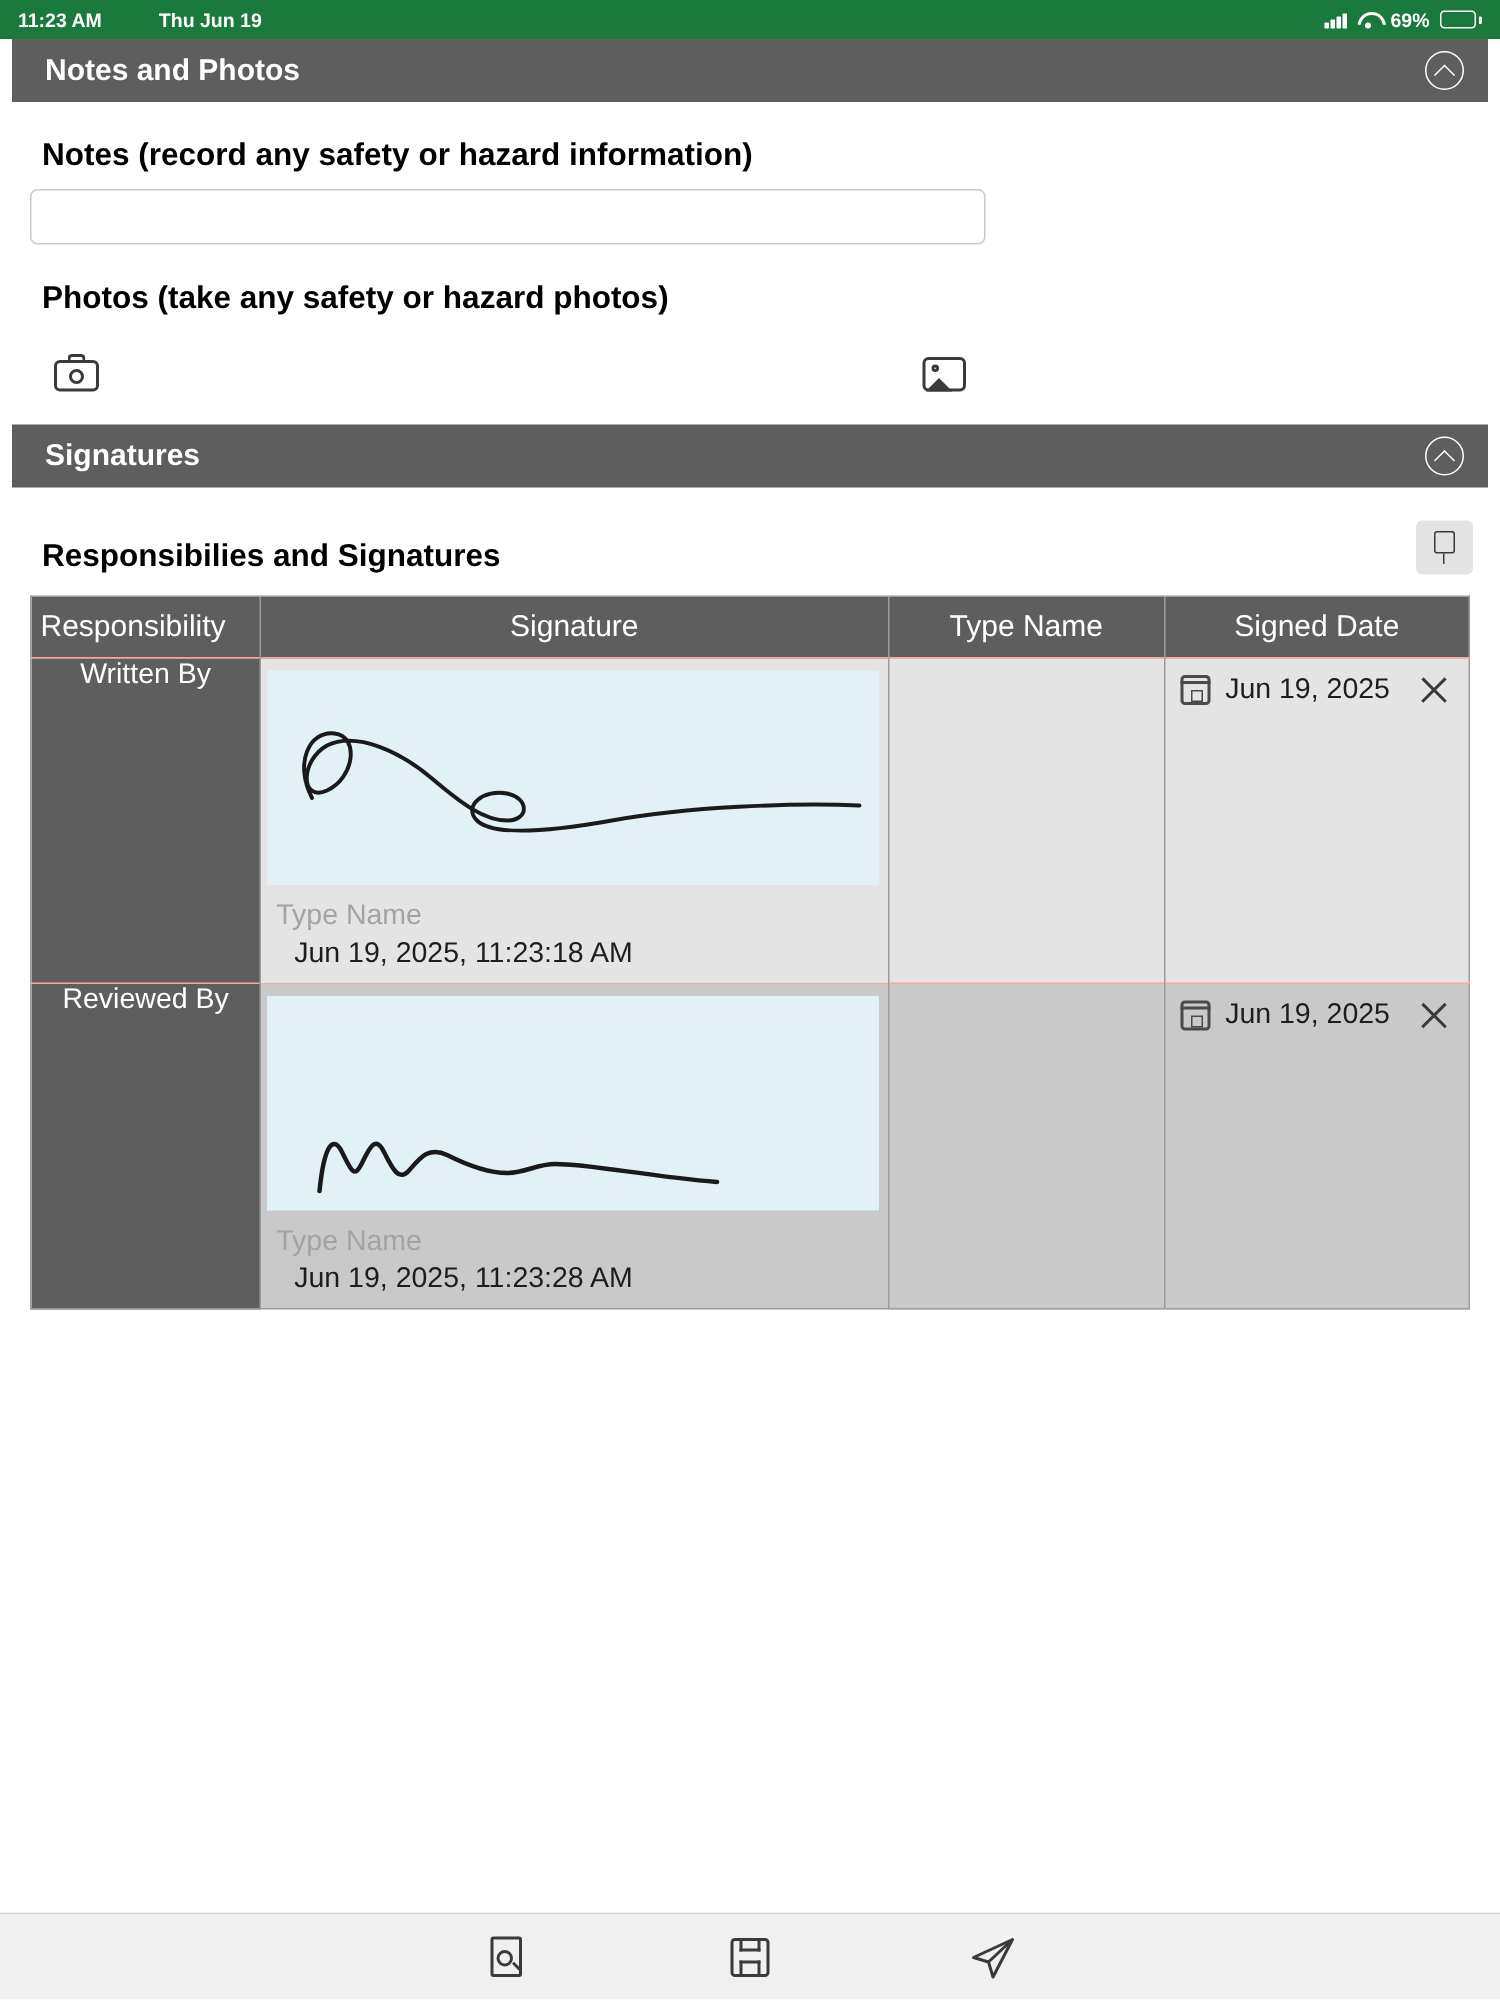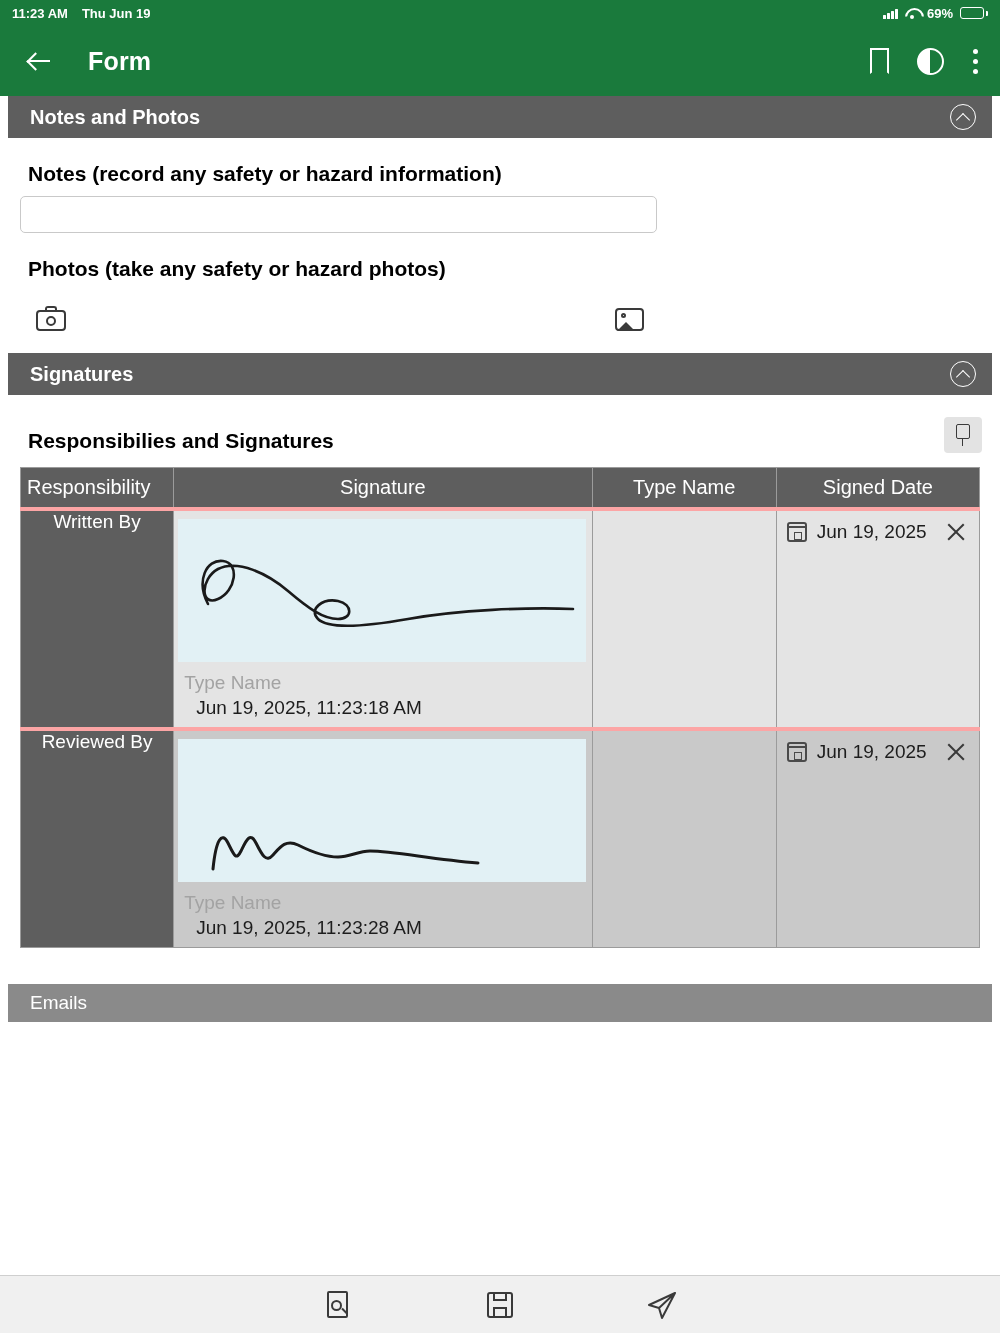--- a/index.html
+++ b/index.html
@@ -15,20 +15,21 @@
   .statusbar {
     height: 26px;
     background: #1a7a3c;
     color: #ffffff;
     display: flex;
     align-items: center;
     padding: 0 12px;
     font-size: 13px;
     font-weight: bold;
     flex: 0 0 26px;
+    gap: 24px;
   }
   .statusbar .time { margin-right: 14px; }
   .statusbar .date { font-weight: bold; }
   .statusbar .right { margin-left: auto; display: flex; align-items: center; gap: 7px; }
   .sig-bars { display: inline-flex; align-items: flex-end; gap: 1.5px; height: 11px; }
   .sig-bars i { width: 2.5px; background: #fff; display: block; border-radius: .5px; }
   .sig-bars i:nth-child(1){height:4px}
   .sig-bars i:nth-child(2){height:6px}
   .sig-bars i:nth-child(3){height:8px}
   .sig-bars i:nth-child(4){height:10px}
@@ -144,21 +145,21 @@
   .tbl col.c1 { width: 153px; }
   .tbl col.c2 { width: 418px; }
   .tbl col.c3 { width: 184px; }
   .tbl col.c4 { width: 203px; }
   .tbl th {
     background: #5e5e5e; color: #fff; font-size: 20px; font-weight: normal;
     height: 41px; border-right: 1px solid #9b9b9b; text-align: center;
   }
   .tbl th:last-child { border-right: none; }
   .tbl th.resp { text-align: left; padding-left: 6px; margin-left: 31px; }
-  .tbl td { border-top: 4px solid #fca5a5; border-right: 1px solid #9b9b9b; vertical-align: top; }
+  .tbl td { border-top: 1px solid #fca5a5; border-right: 1px solid #9b9b9b; vertical-align: top; }
   .tbl td:last-child { border-right: none; }
   .cell-resp {
     background: #5e5e5e; color: #fff; font-size: 19px;
     text-align: center; vertical-align: middle;
   }
   .cell-sig { background: #e4e4e4; padding: 0; position: relative; }
   .cell-sig.alt { background: #c9c9c9; }
   .sig-pad { background: #e2f1f5; margin: 8px 6px 0 4px; height: 143px; position: relative; overflow: hidden; }
   .sig-pad svg { position: absolute; left: 0; top: 0; }
   .type-name-ph { color: #a3a3a3; font-size: 19px; padding: 10px 0 0 10px; }
@@ -219,33 +220,20 @@
         </span>
       <span class="wifi-icon"></span>
       <span class="batt-pct">69%</span>
       <span class="batt">
         <span class="shell"><span class="fill"></span></span>
           <span class="tip"></span>
       </span>
     </span>
   </div>
 
-  <div class="appbar">
-    <span class="back-arrow"></span>
-    <span class="title">Form</span>
-    <span class="actions">
-      <span class="bookmark"></span>
-      <span class="contrast"></span>
-      <span class="kebab">
-          <span></span>
-          <span></span>
-          <span></span>
-        </span>
-    </span>
-  </div>
 
   <div class="content">
 
     
     <div class="section-header">
       <span>Notes and Photos</span>
       <span class="collapse"></span>
     </div>
 
     <div class="field-label">Notes (record any safety or hazard information)</div>
@@ -333,23 +321,20 @@
               <span class="cal-ic"></span>
               <span class="date-txt">Jun 19, 2025</span>
               <span class="x-btn"></span>
             </div>
           </td>
         </tr>
 
       </tbody>
     </table>
 
-    <div class="emails-header">
-      <span>Emails</span>
-    </div>
   </div>
 
   <div class="bottombar">
     <span class="bb-icon doc-search">
       <span class="page"></span>
         <span class="mag"></span>
         <span class="handle"></span>
     </span>
     <span class="bb-icon save">
       <span class="body"></span>

